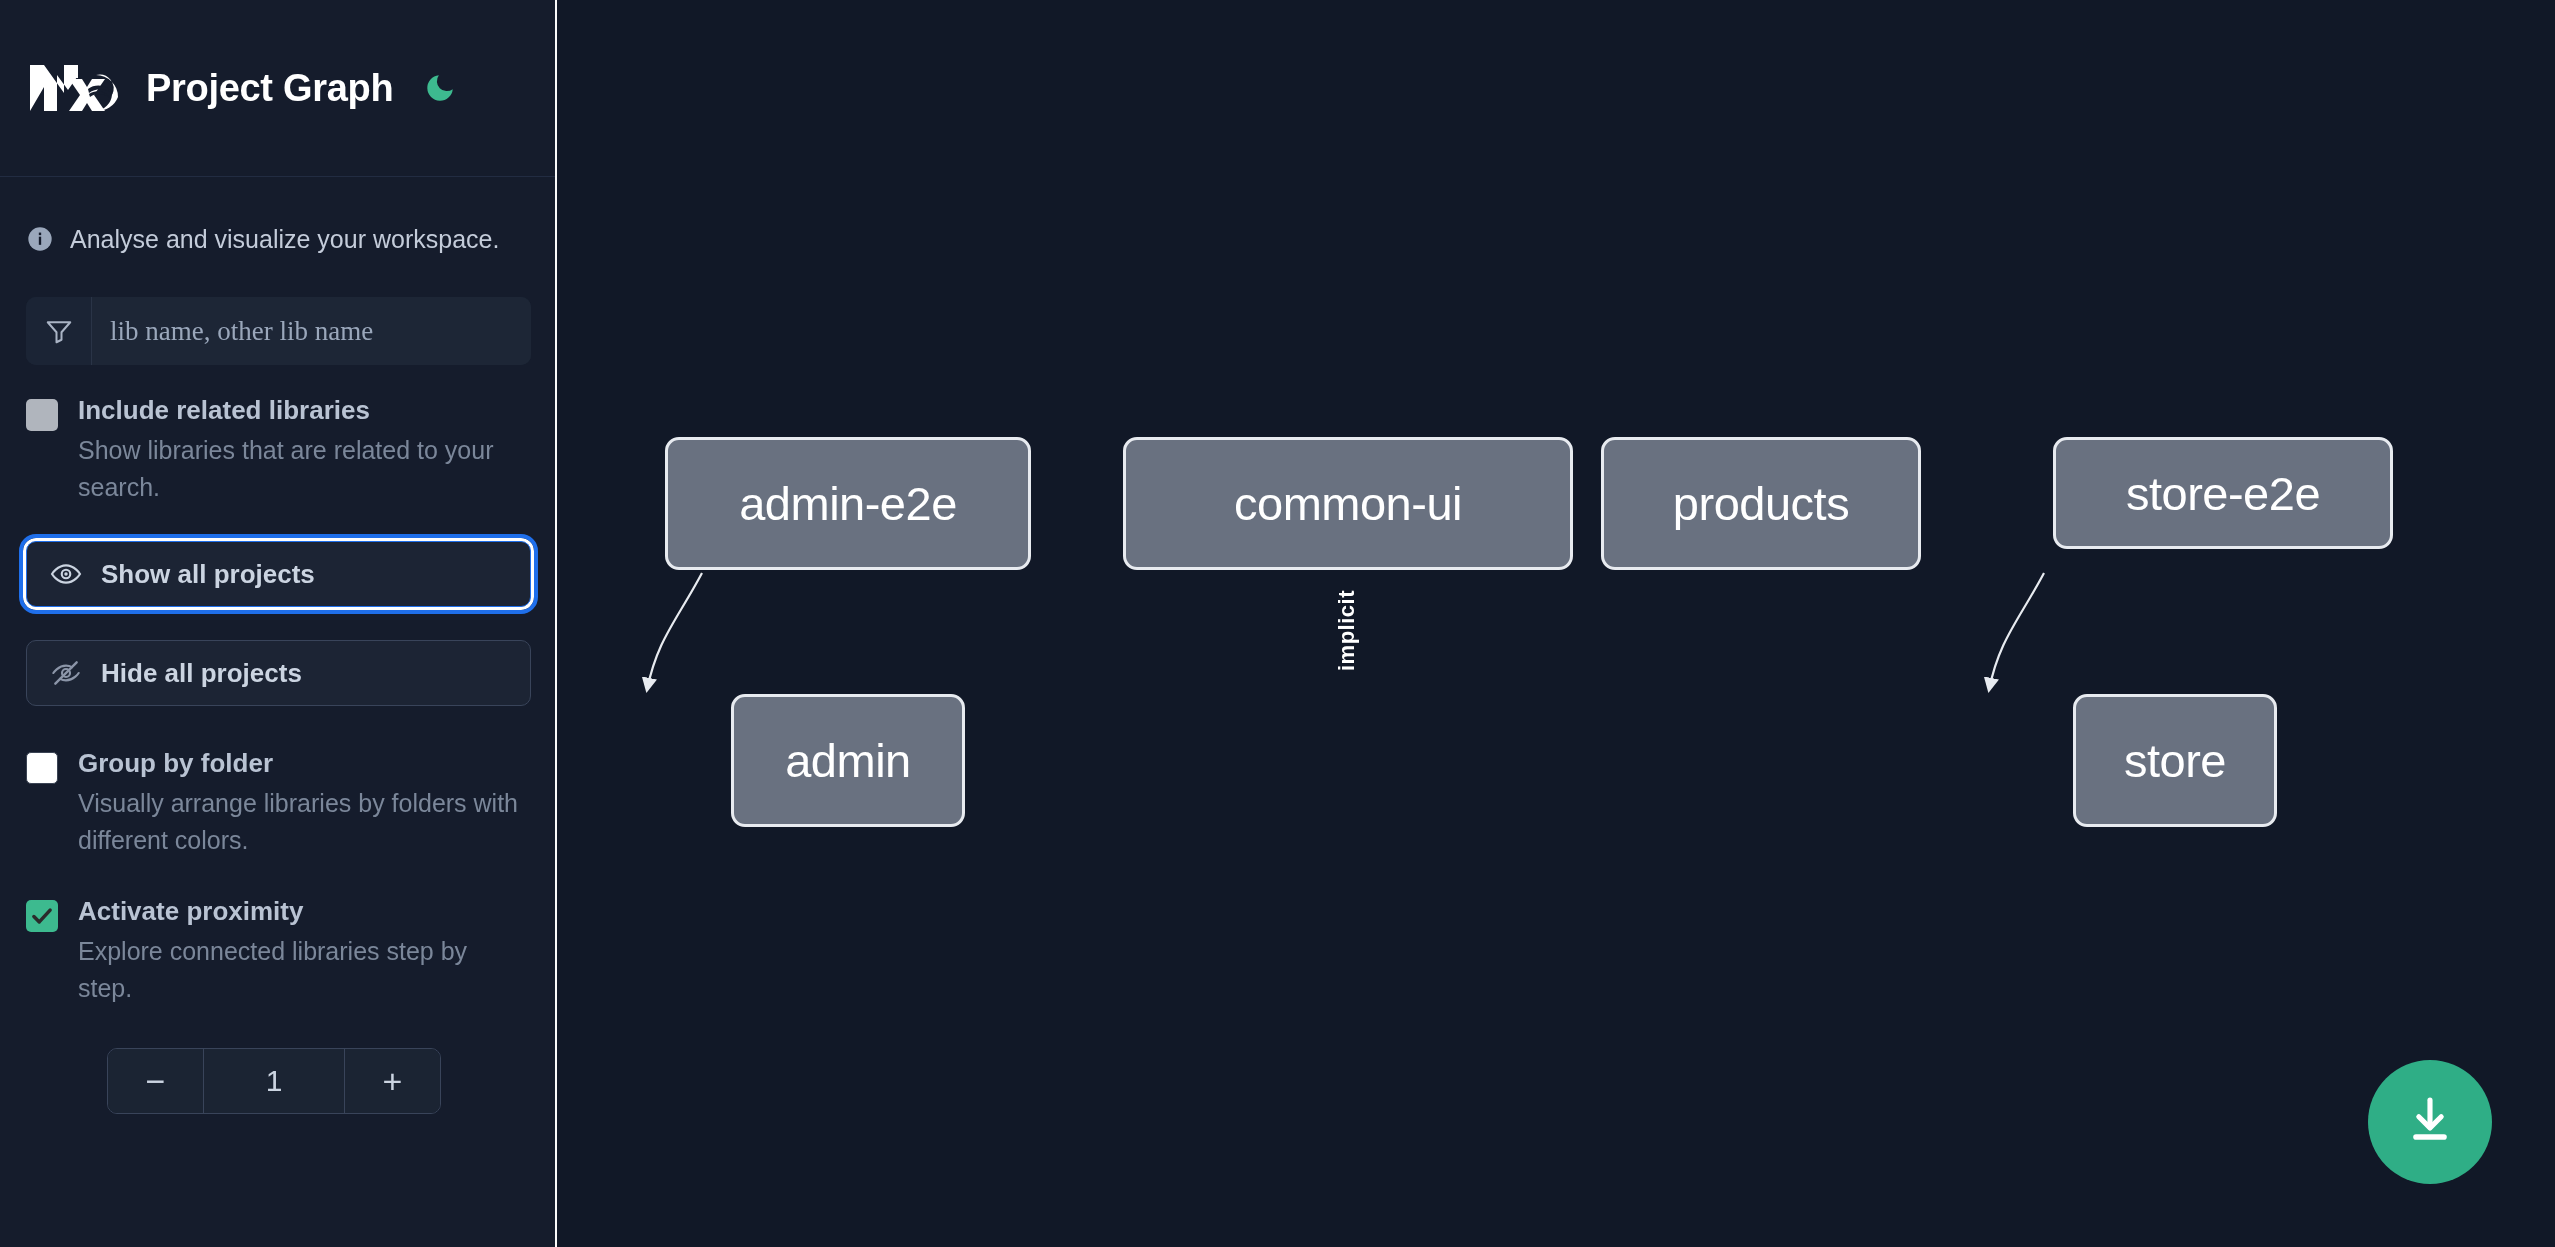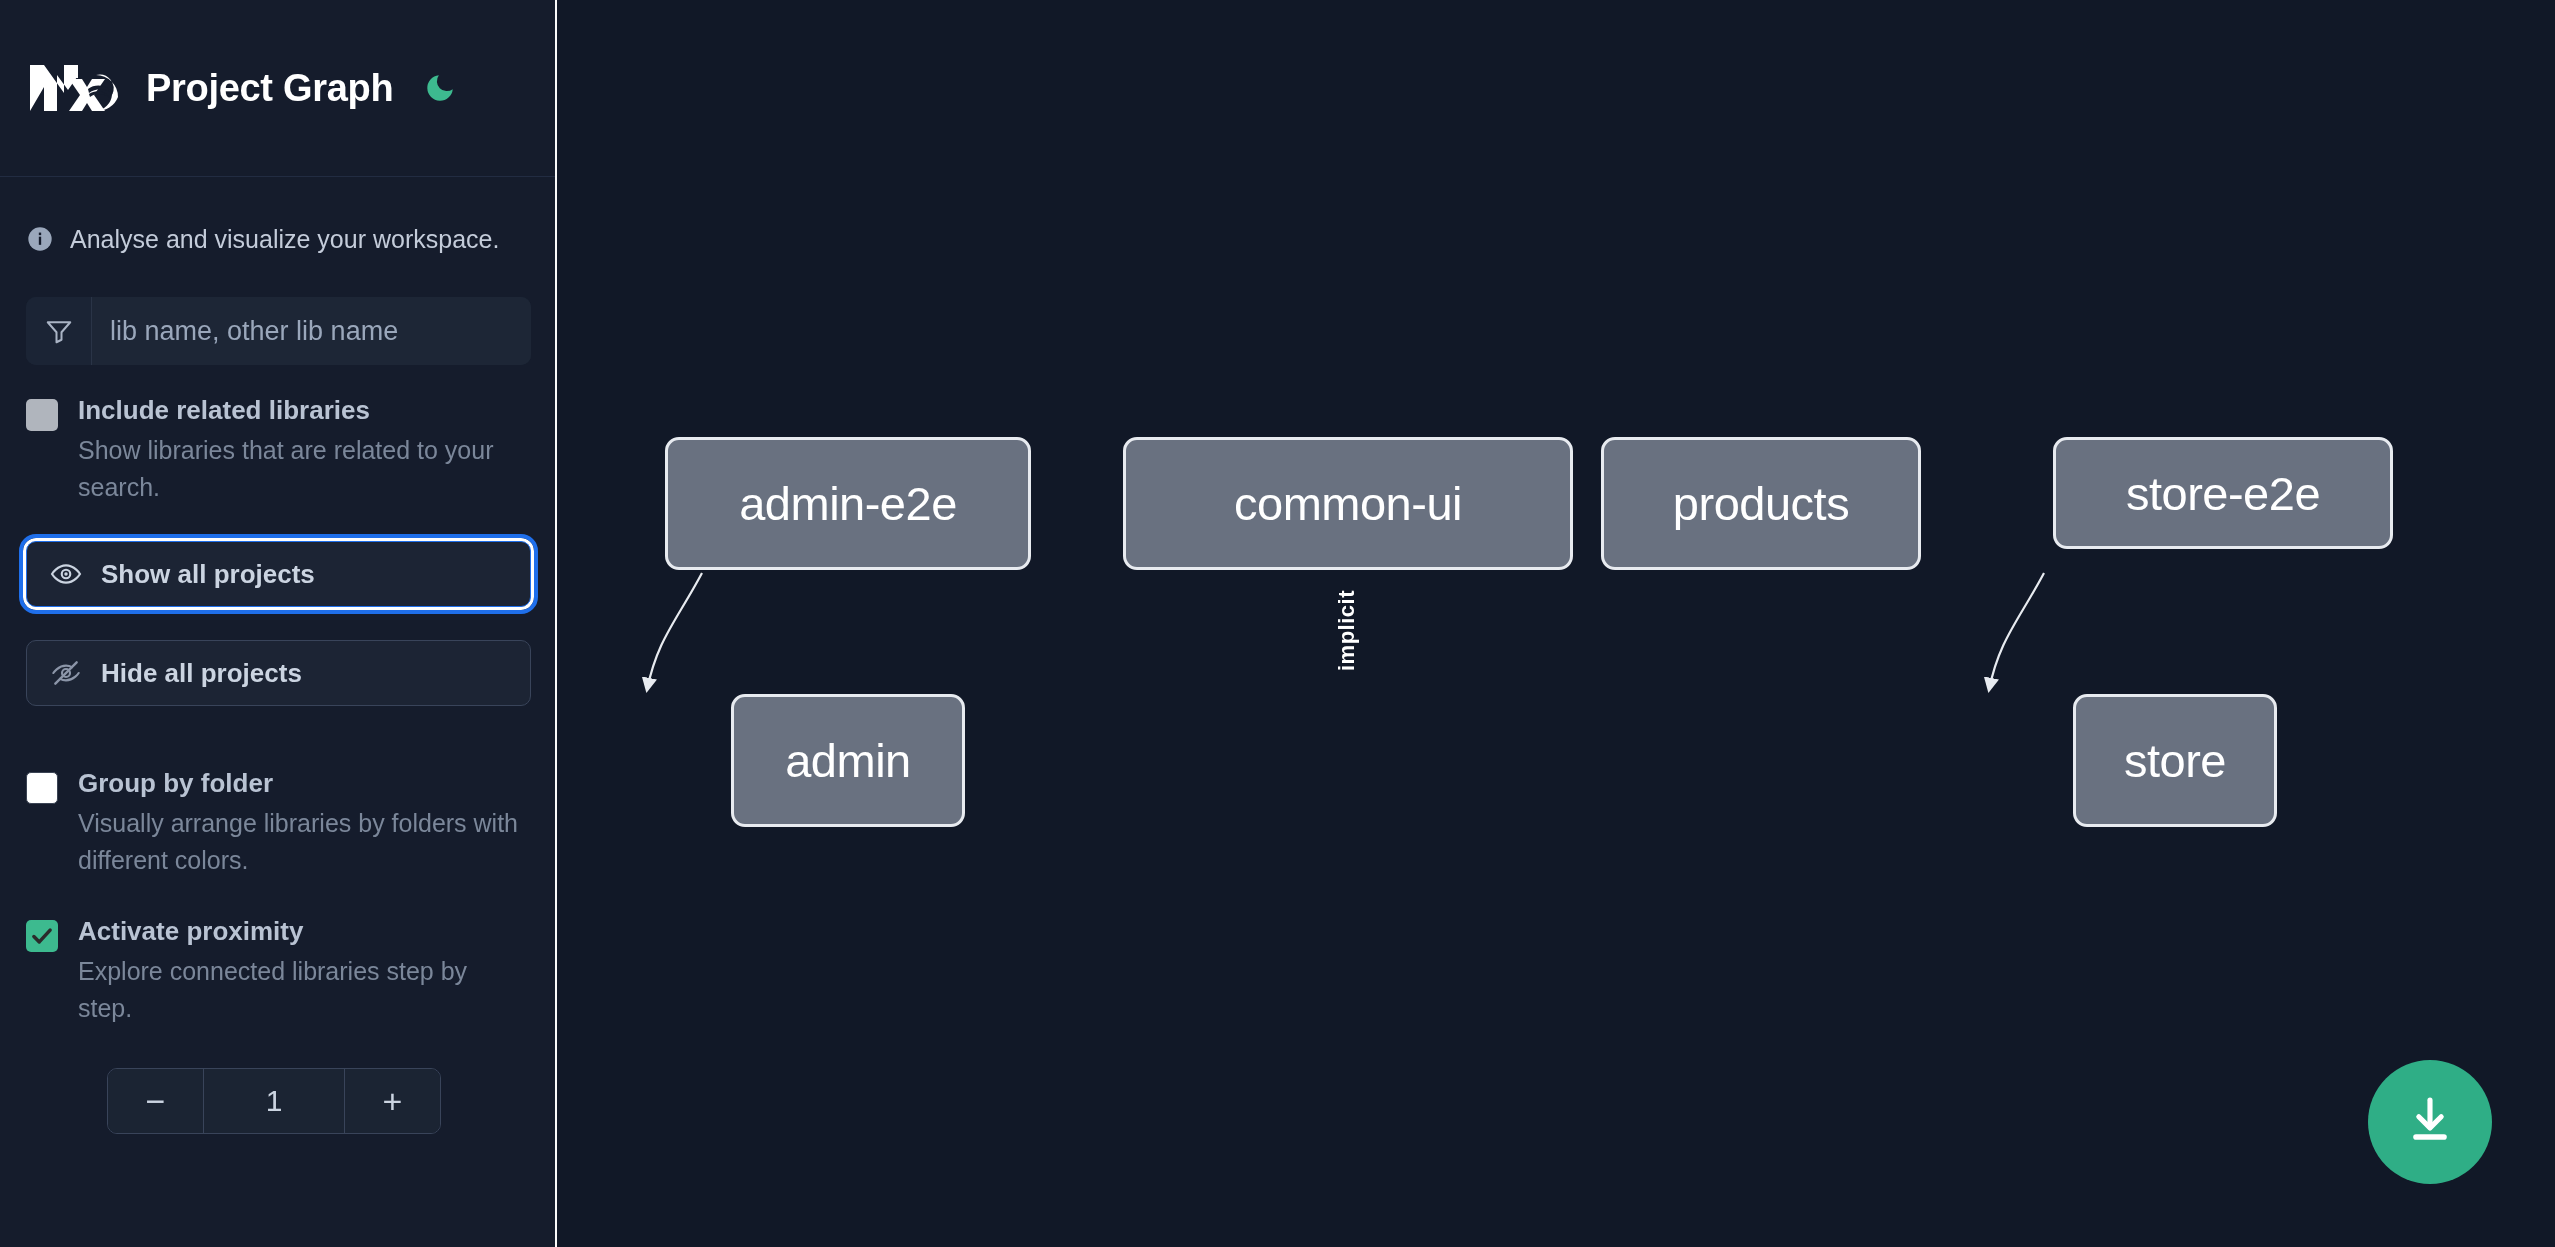--- a/index.html
+++ b/index.html
@@ -95,33 +95,33 @@
     background: #1b2435;
     border-right: 1px solid #2a3447;
   }
   .search-input {
     flex: 1;
     border: 0;
     outline: 0;
     background: #1d2636;
     color: #cdd5e1;
     font-size: 27px;
-    font-family: Liberation Sans, sans-serif;
+    font-family: Liberation Serif, serif;
     padding: 0 18px;
   }
   .search-input::placeholder { color: #9aa7bb; opacity: 1; }
 
   
   .check-block {
     display: flex;
     padding: 0 26px;
     gap: 20px;
   }
   .cb-related { margin-top: 28px; }
-  .cb-group   { margin-top: 60px; }
+  .cb-group   { margin-top: 40px; }
   .cb-prox    { margin-top: 36px; }
 
   .cb {
     width: 32px;
     height: 32px;
     flex: 0 0 32px;
     border-radius: 5px;
     margin-top: 6px;
     cursor: pointer;
     display: flex;

